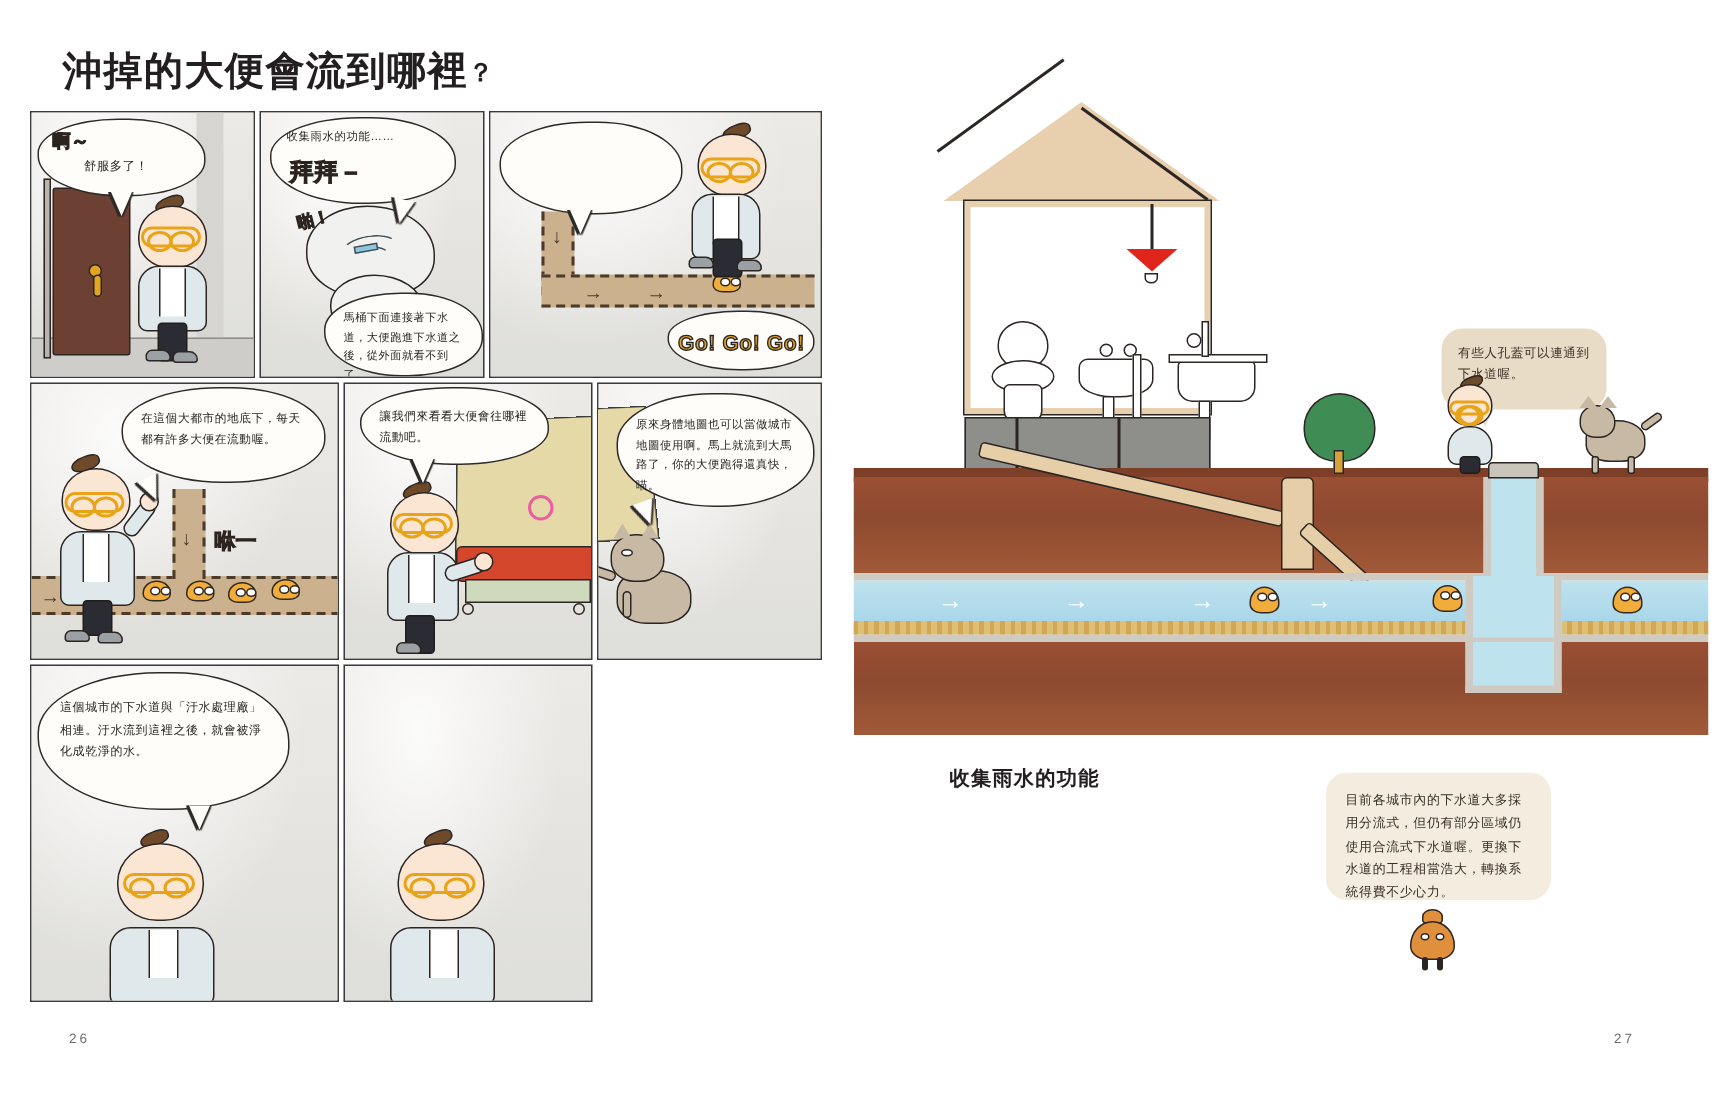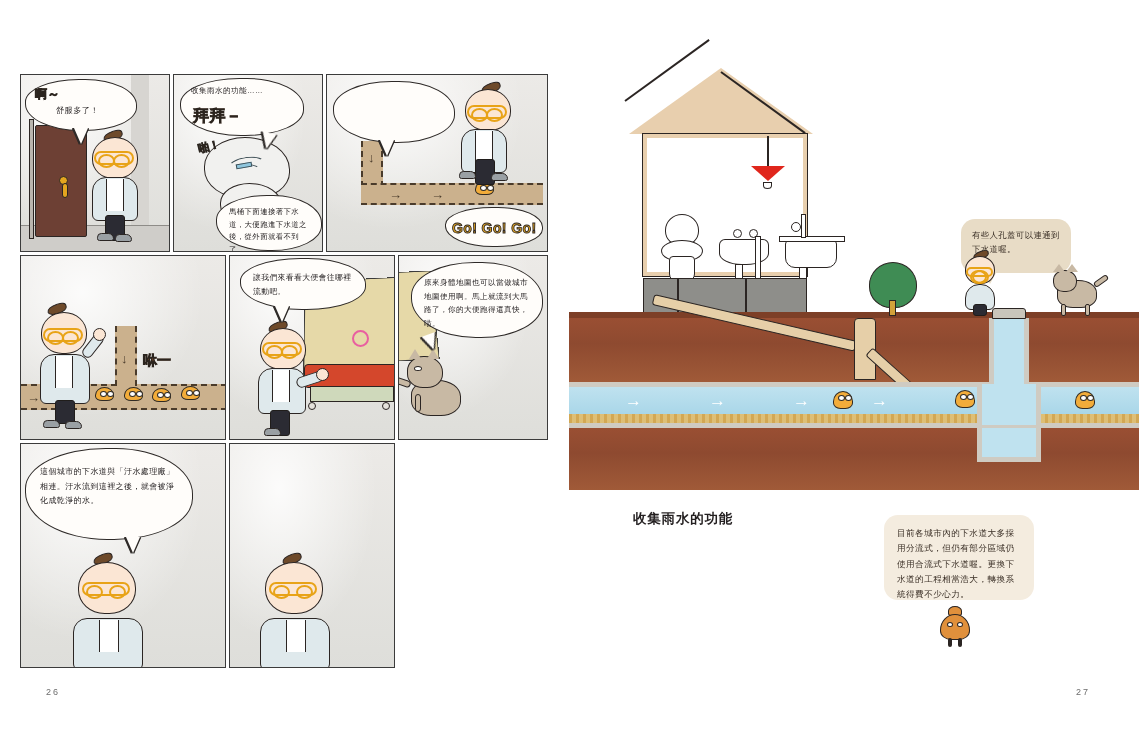--- a/index.html
+++ b/index.html
@@ -333,20 +333,23 @@
     position:absolute; font-size:9px; color:#6d6d6d; letter-spacing:2px;
   }
 </style>
 </head>
 <body>
 
 <div id="page">
 
   <div id="left-page">
 
+    <div class="page-title">
+      <span>沖掉的大便會流到哪裡</span><span class="q">？</span>
+    </div>
 
     <div class="comic-grid">
 
       <div class="panel" style="left:0px; top:0px; width:150px; height:178px;">
         <div class="wash"></div>
 
         <div style="position:absolute;left:110px;top:0;width:18px;height:150px;background:#d7d5d1;"></div>
         <div style="position:absolute;left:0;top:150px;width:150px;height:28px;background:#cfcdc9;border-top:1.5px solid #8e8c88;"></div>
 
         <div class="door" style="left:14px;top:50px;width:52px;height:112px;"></div>
@@ -443,20 +446,24 @@
           <div class="glasses" style="left:6px;top:26px;"></div>
           <div class="coat" style="left:3px;top:52px;width:50px;height:50px;"></div>
           <div class="shirt" style="left:18px;top:54px;"></div>
           <div class="arm" style="left:42px;top:38px;transform:rotate(-52deg);"></div>
           <div class="hand" style="left:56px;top:26px;"></div>
           <div class="legs" style="left:18px;top:98px;height:24px;"></div>
           <div class="shoe" style="left:6px;top:118px;"></div>
           <div class="shoe" style="left:28px;top:119px;"></div>
         </div>
 
+        <div class="bub" style="left:60px;top:2px;width:136px;height:64px;">
+          <div class="tail" style="left:12px;bottom:-13px;transform:rotate(-24deg);"></div>
+          <div style="font-size:7.8px;line-height:1.8;padding:5px 2px;">在這個大都市的地底下，每天都有許多大便在流動喔。</div>
+        </div>
       </div>
 
       <div class="panel" style="left:209px; top:181px; width:166px; height:185px;">
         <div class="wash"></div>
 
         <div class="citymap" style="left:74px;top:16px;width:108px;height:106px;"></div>
         <div class="map-ring" style="left:122px;top:74px;"></div>
         <div class="map-table" style="left:74px;top:108px;width:94px;height:24px;"></div>
         <div class="map-table-shelf" style="left:80px;top:130px;width:84px;height:16px;"></div>
         <div style="position:absolute;left:78px;top:146px;width:8px;height:8px;border:1.6px solid #2b2523;border-radius:50%;background:#e5e2dc;"></div>

